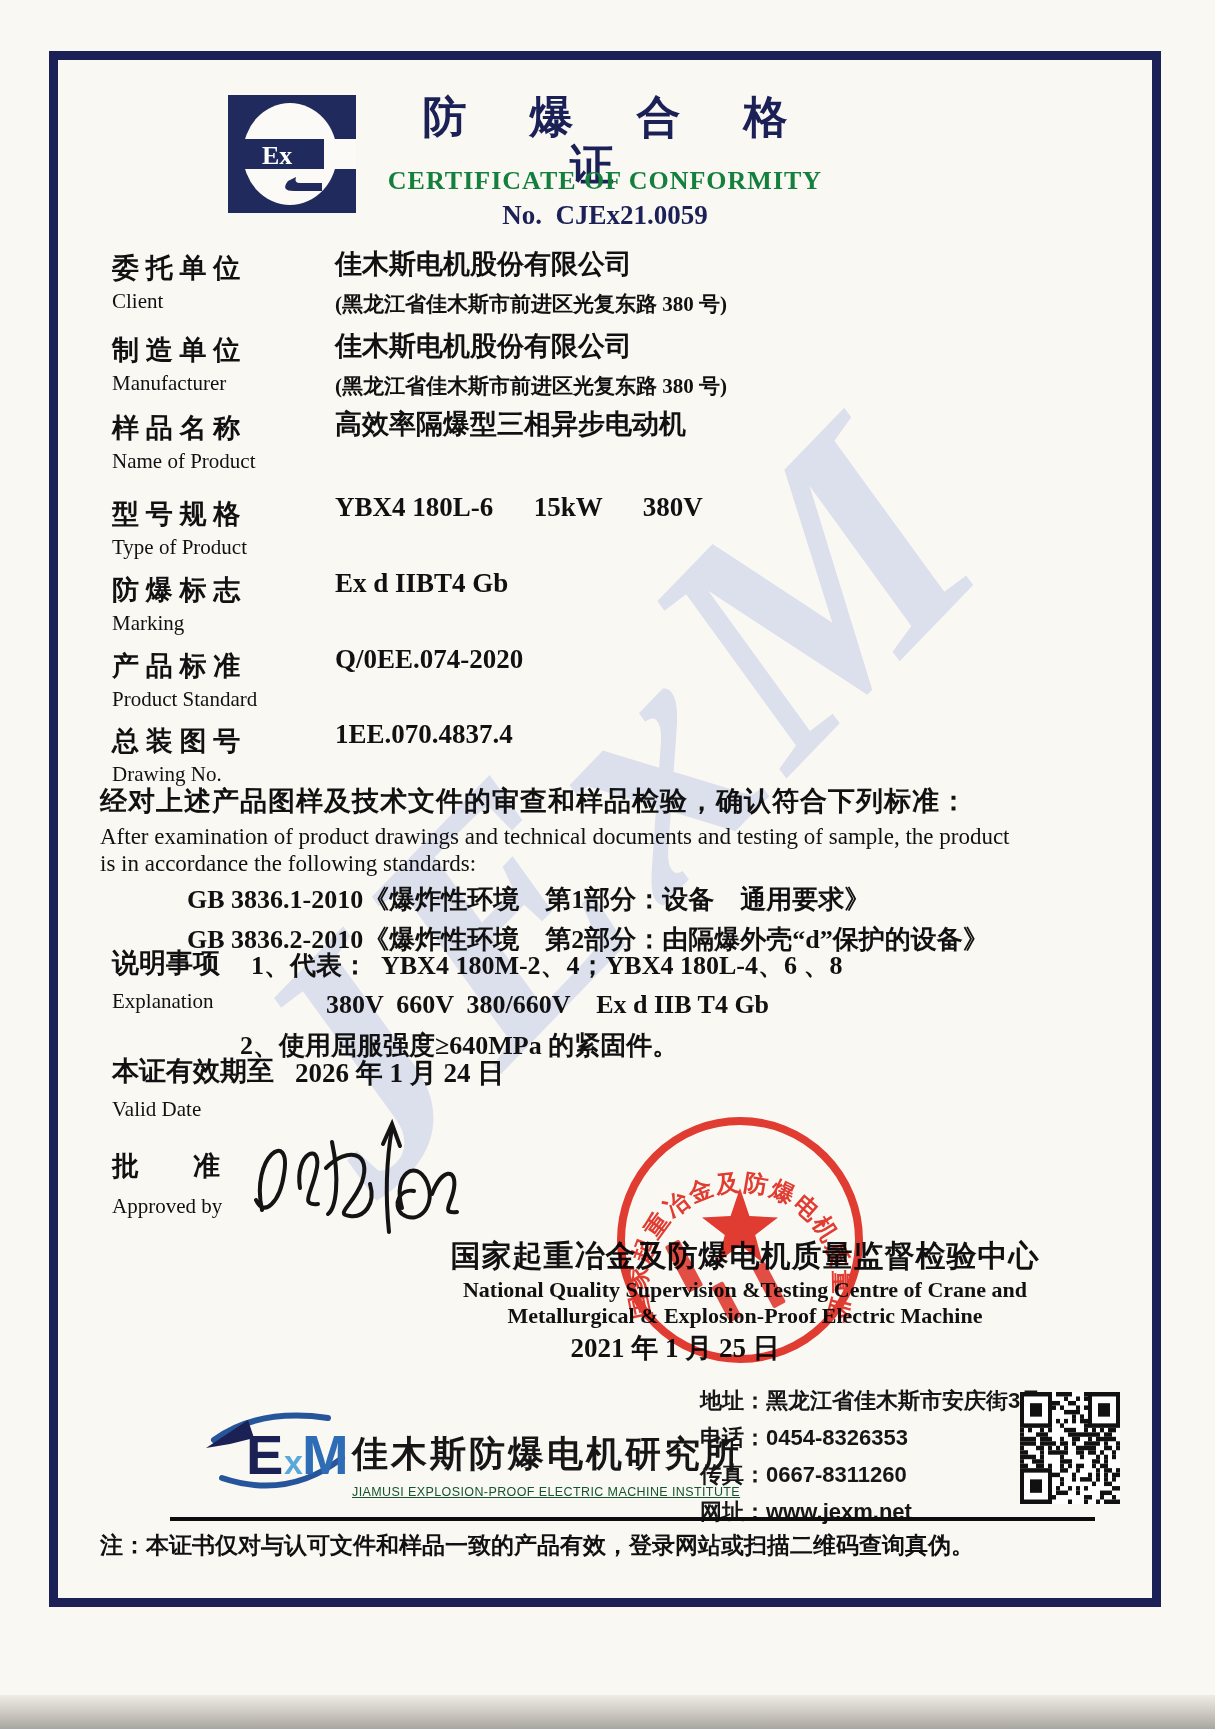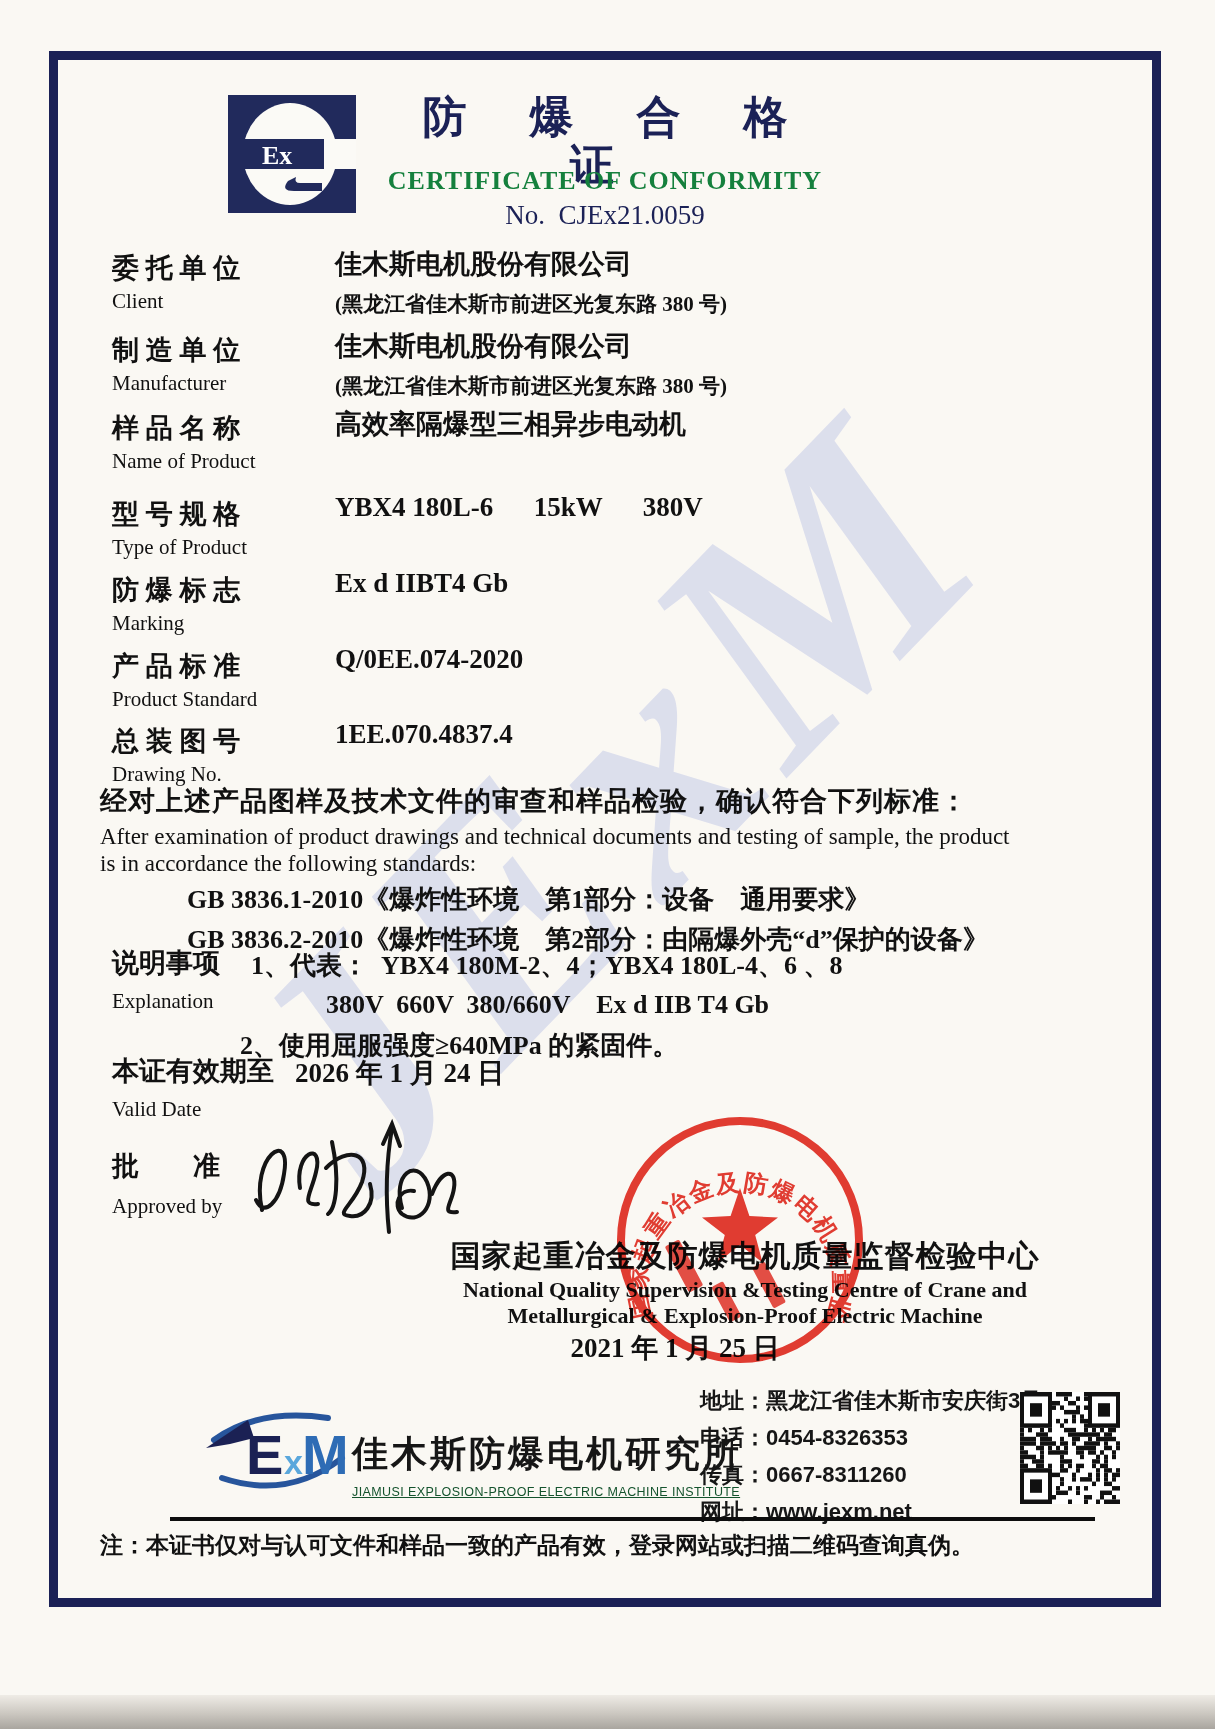--- a/index.html
+++ b/index.html
@@ -11,21 +11,21 @@
              display:flex;align-items:center;justify-content:center;
              transform:rotate(-46deg);transform-origin:50% 50%;
              font-size:330px;font-style:italic;font-weight:bold;
              color:#c5cbe8;opacity:.55;letter-spacing:14px;pointer-events:none;}
   .abs{position:absolute;z-index:2;}
   
   .title-cn{left:370px;top:94px;width:470px;text-align:center;font-size:44px;font-weight:bold;
             color:#1b2156;letter-spacing:26px;text-indent:26px;line-height:1.1;}
   .title-en{left:370px;top:166px;width:470px;text-align:center;font-size:26px;font-weight:bold;
             color:#15803d;letter-spacing:1px;}
-  .cert-no{left:370px;top:200px;width:470px;text-align:center;font-size:27px;font-weight:normal;
+  .cert-no{left:370px;top:200px;width:470px;text-align:center;font-size:27px;font-weight:bold;
            color:#1b2156;white-space:pre;}
   
   .rowlab{left:112px;width:230px;}
   .rowlab .lcn{font-size:27px;font-weight:bold;white-space:pre;}
   .rowlab .len{font-size:21px;margin-top:3px;}
   .rowval{left:335px;width:720px;}
   .rowval .v{font-size:27px;font-weight:bold;white-space:pre;}
   .rowval .n{font-size:21px;font-weight:bold;margin-top:8px;white-space:pre;}
   
   .st{left:100px;top:783px;width:1020px;}

